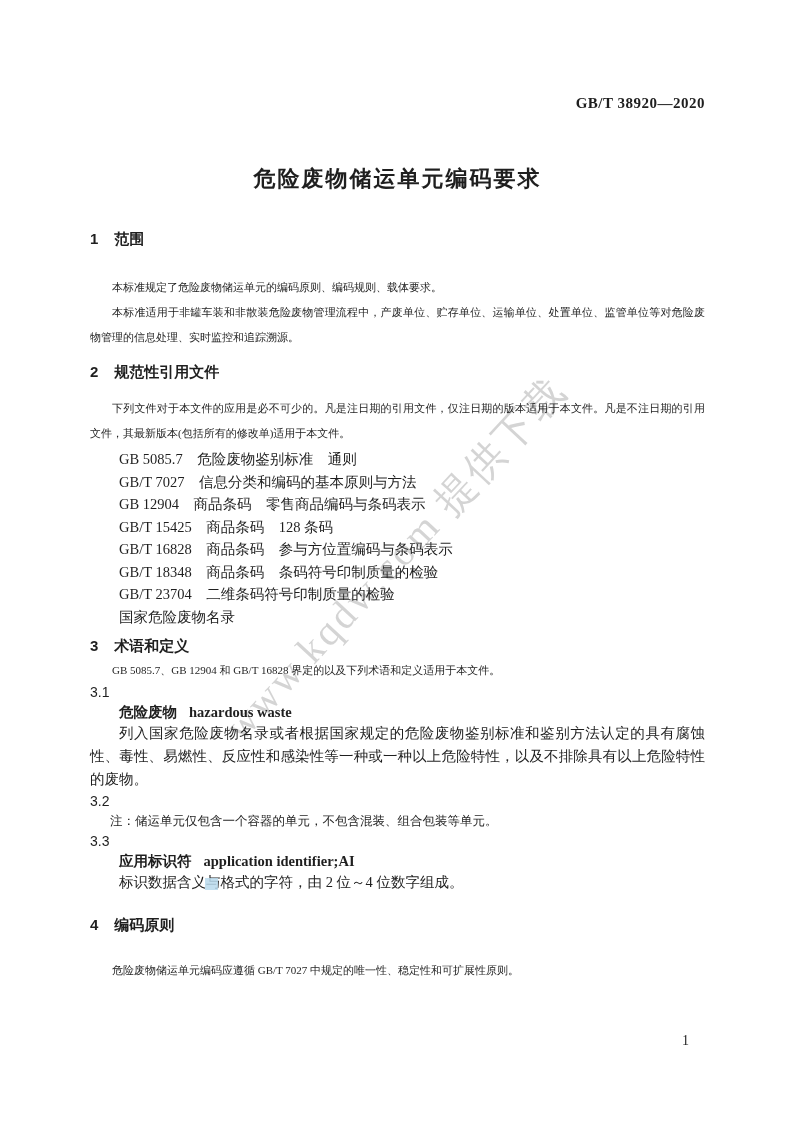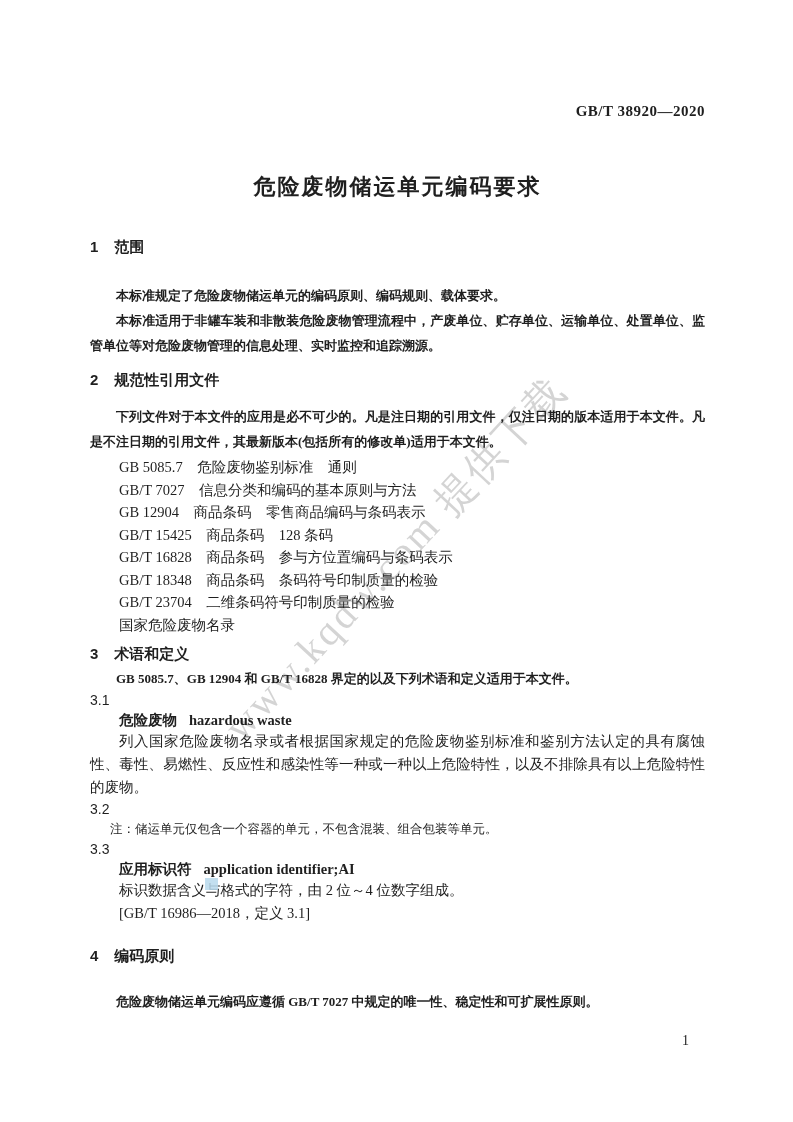--- a/index.html
+++ b/index.html
@@ -11,21 +11,21 @@
     margin: 0 auto;
     background: #ffffff;
     overflow: hidden;
     color: #1f1f1f;
     font-family: "Liberation Serif", "DejaVu Serif", serif;
   }
   .content {
     position: absolute;
     left: 90px;
     right: 88px;
-    top: 8px;
+    top: 0;
   }
   .header-code {
     margin-top: 94px;
     text-align: right;
     font-weight: bold;
     font-size: 15px;
     line-height: 18px;
     letter-spacing: 0.5px;
   }
   .doc-title {
@@ -38,25 +38,24 @@
     letter-spacing: 2px;
   }
   .sec-heading {
     font-family: "Liberation Sans", "DejaVu Sans", sans-serif;
     font-weight: bold;
     font-size: 15px;
     line-height: 18px;
   }
   .sec-heading .sec-num { display: inline-block; margin-right: 16px; }
   .para {
-    font-size: 13px;
+    font-size: 11px;
     line-height: 25px;
     text-indent: 2em;
     text-align: justify;
-    font-weight: bold;
   }
   .ref-list { margin-top: 2px; list-style: none; }
   .ref-item {
     font-size: 14.5px;
     line-height: 22.5px;
     padding-left: 29px;
     white-space: pre-wrap;
   }
   .clause-num {
     font-family: "Liberation Sans", "DejaVu Sans", sans-serif;
@@ -178,21 +177,20 @@
     <p class="def">列入国家危险废物名录或者根据国家规定的危险废物鉴别标准和鉴别方法认定的具有腐蚀性、毒性、易燃性、反应性和感染性等一种或一种以上危险特性，以及不排除具有以上危险特性的废物。</p>
 
     <div class="clause-num">3.2</div>
     <p class="note">注：储运单元仅包含一个容器的单元，不包含混装、组合包装等单元。</p>
 
     <div class="clause-num">3.3</div>
     <div class="term-line">
       <span class="term-zh">应用标识符</span><span class="term-en">application identifier;AI</span>
     </div>
     <p class="def-plain">标识数据含义与格式的字符，由 2 位～4 位数字组成。</p>
-    <p class="source-line">[GB/T 16986—2018，定义 3.1]</p>
 
     <div class="sec-heading mt-h4">
       <span class="sec-num">4</span><span>编码原则</span>
     </div>
     <p class="para mt-p4">危险废物储运单元编码应遵循 GB/T 7027 中规定的唯一性、稳定性和可扩展性原则。</p>
 
   </div>
 
   <div class="selection-artifact"></div>
 

